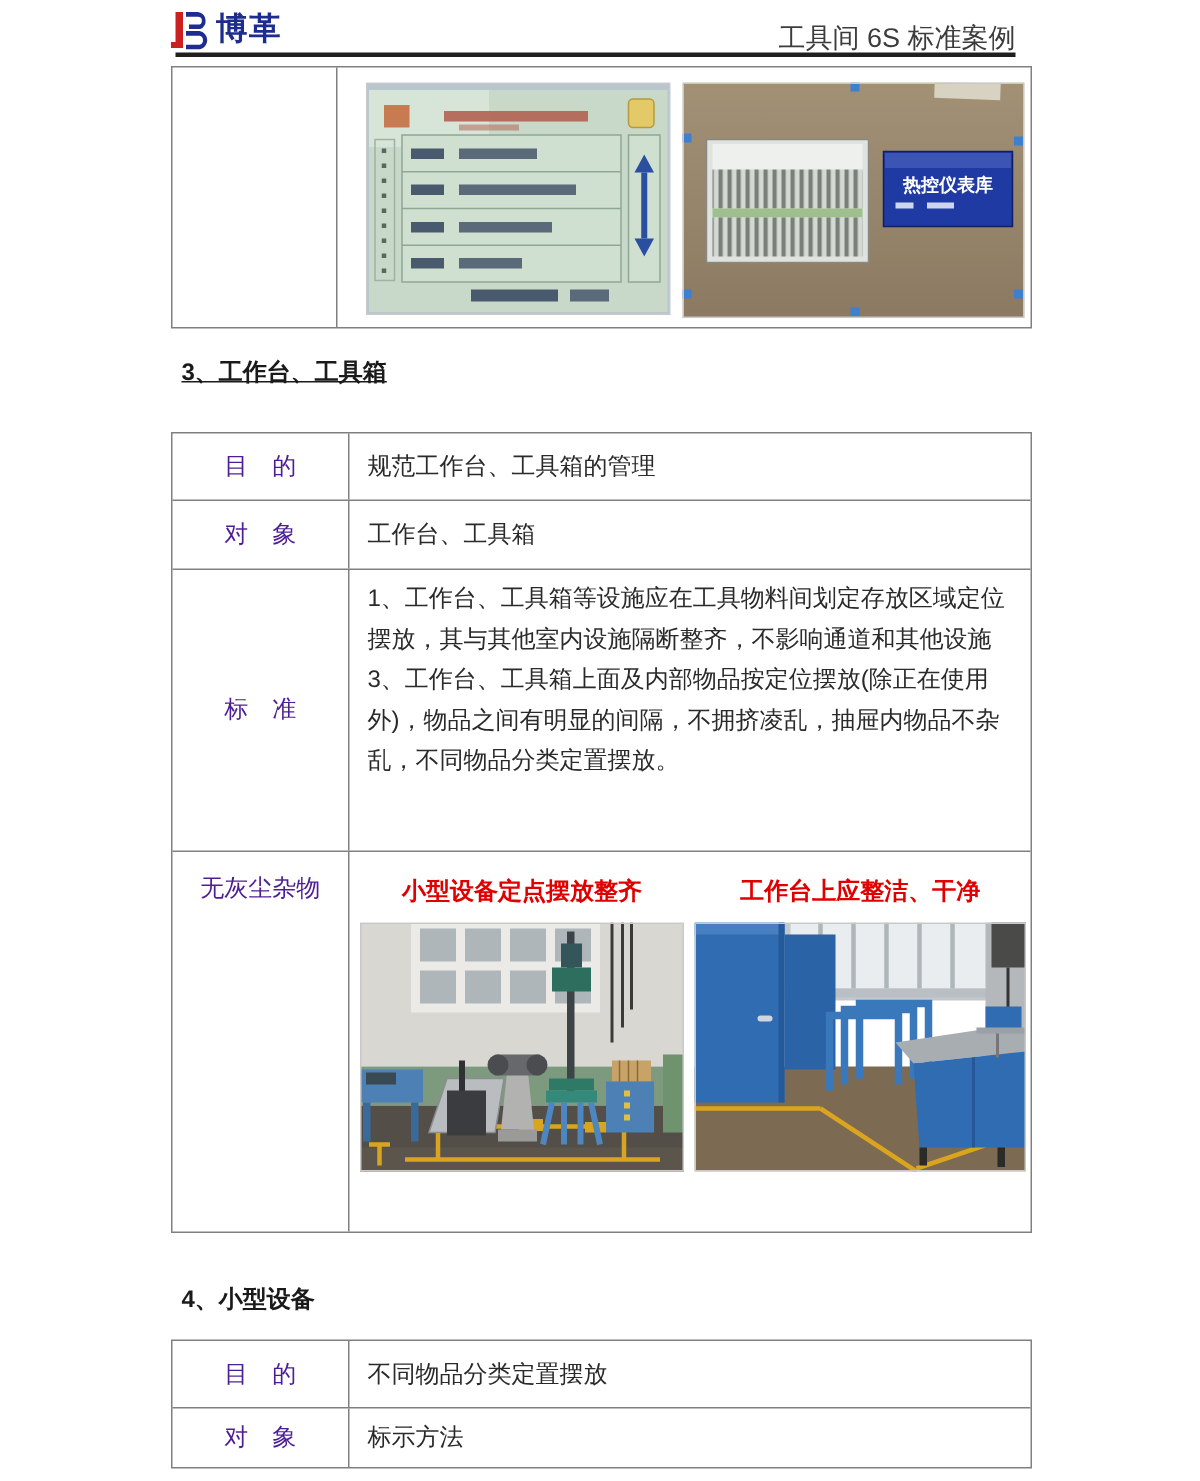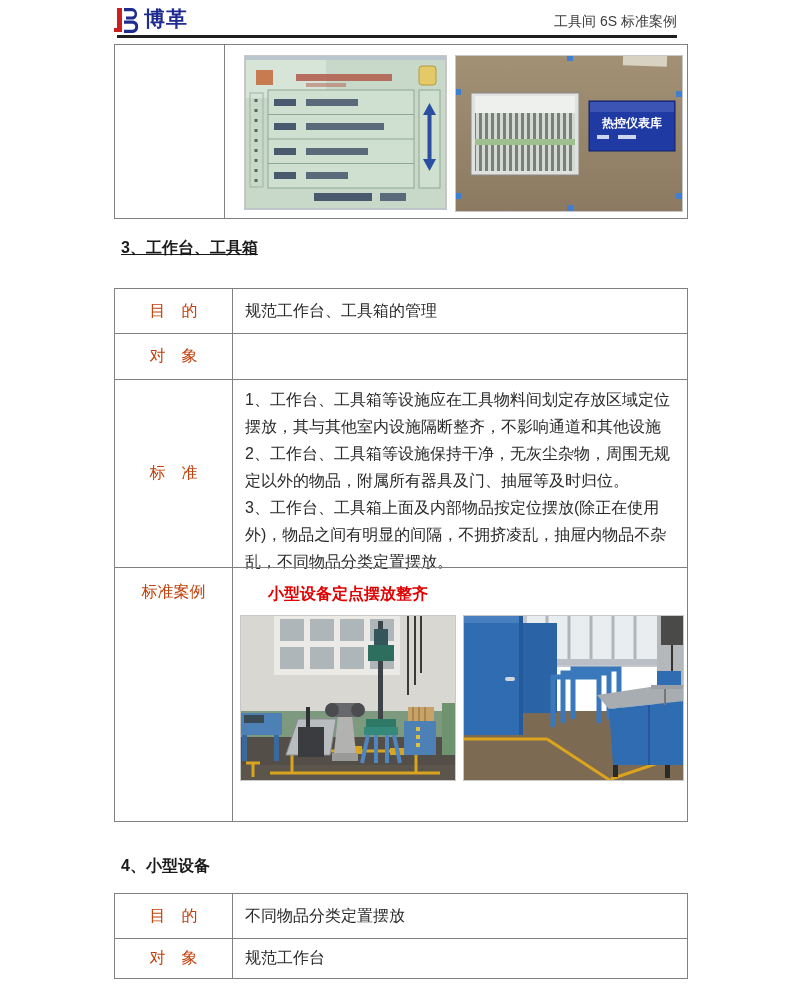--- a/index.html
+++ b/index.html
@@ -3,42 +3,42 @@
 <meta charset="utf-8">
 <style>
   html,body{margin:0;padding:0;background:#ffffff;}
   .page{position:relative;width:800px;height:987px;background:#fff;overflow:hidden;
         font-family:"Liberation Sans","DejaVu Sans",sans-serif;color:#333;padding-left:23px;}
 
   
   .logo{position:absolute;left:112px;top:5px;display:flex;align-items:center;gap:5px;}
   .logo-text{font-size:21px;font-weight:bold;color:#1e2b8f;letter-spacing:1px;}
   .doc-title{position:absolute;top:13px;left:377px;width:300px;text-align:right;
-             font-size:14px;color:#3c3c3c;}
+             font-size:18px;color:#3c3c3c;}
   .header-rule{position:absolute;left:117px;top:35px;width:560px;height:3px;background:#1f1f1f;}
 
   
   .sec-h{position:absolute;left:121px;font-size:16px;font-weight:bold;color:#1a1a1a;}
   .sec-h.h3{top:238px;text-decoration:underline;}
   .sec-h.h4{top:856px;}
 
   
   .tbl{position:absolute;left:114px;width:574px;border:1px solid #808080;
        box-sizing:border-box;background:#fff;display:flex;flex-direction:column;}
   .tbl.top{top:44px;height:175px;}
   .tbl.t3{top:288px;height:534px;}
   .tbl.t4{top:893px;height:86px;}
   .row{display:flex;border-top:1px solid #808080;min-height:0;}
   .row:first-child{border-top:none;}
   .r1{height:44px;flex:0 0 auto;}
   .r2{height:45px;flex:0 0 auto;}
   .r3{height:187px;flex:0 0 auto;}
   .rfill{flex:1 1 auto;}
   .lbl{flex:0 0 118px;border-right:1px solid #808080;display:flex;align-items:center;
-       justify-content:center;font-size:16px;color:#c2410c;box-sizing:border-box;}
+       justify-content:center;font-size:16px;color:#4c1d95;box-sizing:border-box;}
   .lbl.top-al{align-items:flex-start;padding-top:14px;}
   .tbl.top .lbl{flex-basis:110px;}
   .cnt{flex:1;display:flex;align-items:center;padding:0 8px 0 12px;font-size:16px;
        color:#2a2a2a;box-sizing:border-box;min-width:0;}
   .cnt.std{display:block;padding:6px 8px 0 12px;line-height:27px;}
   .cnt.std p{margin:0;}
   .cnt.demo{display:block;padding:0;}
   .demo-title{padding:13px 0 0 12px;font-size:16px;}
   .captions{display:flex;margin-top:16px;padding-left:7px;gap:7px;}
   .caption{width:216px;text-align:center;color:#e00000;font-size:16px;font-weight:600;}
@@ -136,34 +136,35 @@
 
   <div class="sec-h h3">3、工作台、工具箱</div>
 
   <div class="tbl t3">
     <div class="row r1">
       <div class="lbl">目　的</div>
       <div class="cnt">规范工作台、工具箱的管理</div>
     </div>
     <div class="row r2">
       <div class="lbl">对　象</div>
+      <div class="cnt">工作台、工具箱</div>
     </div>
     <div class="row r3">
       <div class="lbl">标　准</div>
       <div class="cnt std">
         <p>1、工作台、工具箱等设施应在工具物料间划定存放区域定位摆放，其与其他室内设施隔断整齐，不影响通道和其他设施</p>
-        <p>2、工作台、工具箱等设施保持干净，无灰尘杂物，周围无规定以外的物品，附属所有器具及门、抽屉等及时归位。</p>
         <p>3、工作台、工具箱上面及内部物品按定位摆放(除正在使用外)，物品之间有明显的间隔，不拥挤凌乱，抽屉内物品不杂乱，不同物品分类定置摆放。</p>
       </div>
     </div>
     <div class="row rfill">
-      <div class="lbl top-al">标准案例</div>
+      <div class="lbl top-al">无灰尘杂物</div>
       <div class="cnt demo">
         <div class="captions">
           <div class="caption">小型设备定点摆放整齐</div>
+          <div class="caption c2">工作台上应整洁、干净</div>
         </div>
         <div class="demo-photos">
 
           <svg class="ph" width="216" height="166" viewBox="0 0 216 166">
             <rect width="216" height="96" fill="#d8d7d2"></rect>
             <rect x="34" y="0" width="126" height="60" fill="#eceae6"></rect>
             <g fill="#aeb6ba">
               <rect x="40" y="4" width="24" height="22"></rect>
                 <rect x="70" y="4" width="24" height="22"></rect>
               <rect x="100" y="4" width="24" height="22"></rect>
@@ -247,17 +248,17 @@
 
   <div class="sec-h h4">4、小型设备</div>
 
   <div class="tbl t4">
     <div class="row r1">
       <div class="lbl">目　的</div>
       <div class="cnt">不同物品分类定置摆放</div>
     </div>
     <div class="row rfill">
       <div class="lbl">对　象</div>
-      <div class="cnt">规范工作台</div>
+      <div class="cnt">标示方法</div>
     </div>
   </div>
 
 </div>
 
 </body></html>

